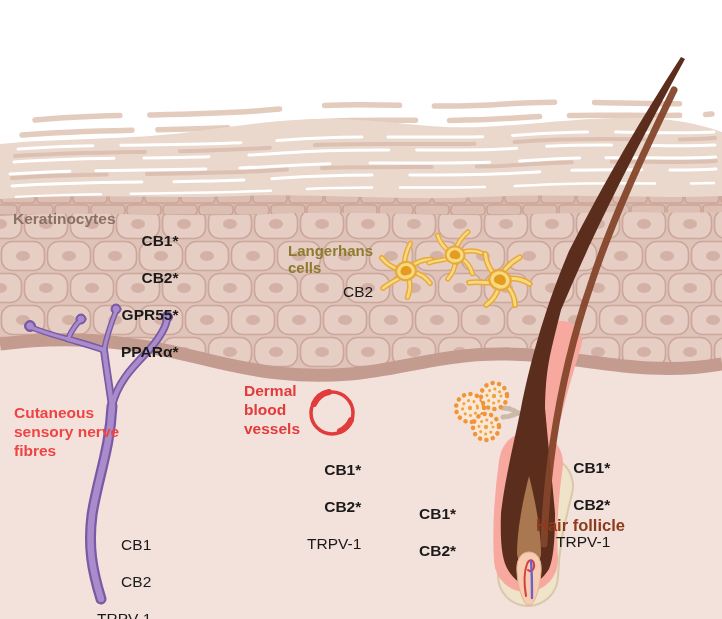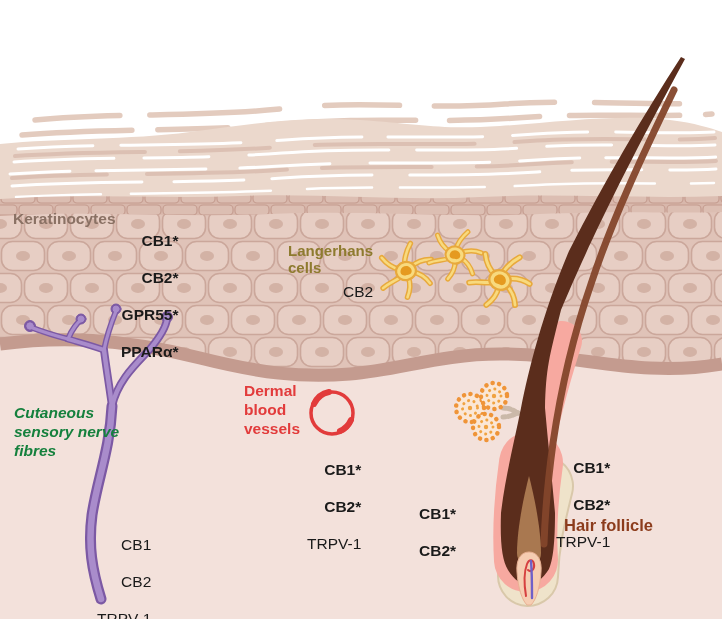--- a/index.html
+++ b/index.html
@@ -13,28 +13,28 @@
   .t{font-weight:700;font-size:15.5px;line-height:19px;}
   .rx{font-size:15.5px;color:#1a1a1a;line-height:18.5px;}
   .rx .b{font-weight:700;}
   .rx div{white-space:nowrap;text-align:right;}
   .kerat-title{left:13px;top:162px;color:#8a7164;font-size:15.5px;font-weight:700;}
   .kerat-col1{left:121px;top:165px;}
   .kerat-col1 div,.kerat-col2 div{font-weight:700;}
   .kerat-col2{left:187px;top:163px;}
   .langer-title{left:288px;top:195px;width:88px;text-align:left;color:#8e7b2f;font-size:15px;line-height:16.5px;}
   .langer-rx{left:343px;top:235px;}
-  .nerve-title{left:14px;top:355px;width:114px;color:#15803d;font-style:italic;}
+  .nerve-title{left:14px;top:355px;width:114px;color:#ef4444;}
   .nerve-rx{left:97px;top:469px;}
   .vessel-title{left:244px;top:333px;width:66px;color:#e23b3b;}
   .vessel-rx{left:307px;top:394px;}
   .seb-title{left:419px;top:391px;width:94px;color:#f18e2e;line-height:18px;}
   .seb-rx{left:419px;top:438px;}
   .fol-rx{left:556px;top:392px;}
-  .fol-title{left:564px;top:468px;color:#8c3c1c;font-size:16.5px;}
+  .fol-title{left:536px;top:468px;color:#8c3c1c;font-size:16.5px;}
 </style>
 </head>
 <body>
 
 <div class="stage">
 
 <svg width="722" height="619" viewBox="0 0 722 619">
   <defs>
     <pattern id="cells" width="46" height="64" patternUnits="userSpaceOnUse">
       <rect width="46" height="64" fill="#e0c3b8"></rect>

